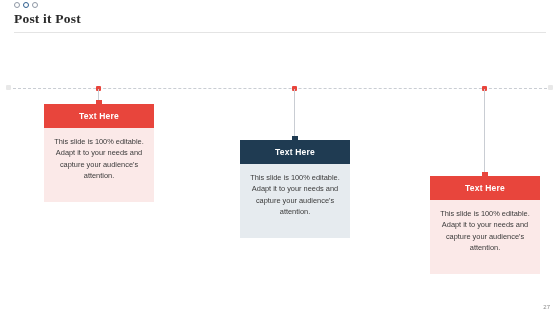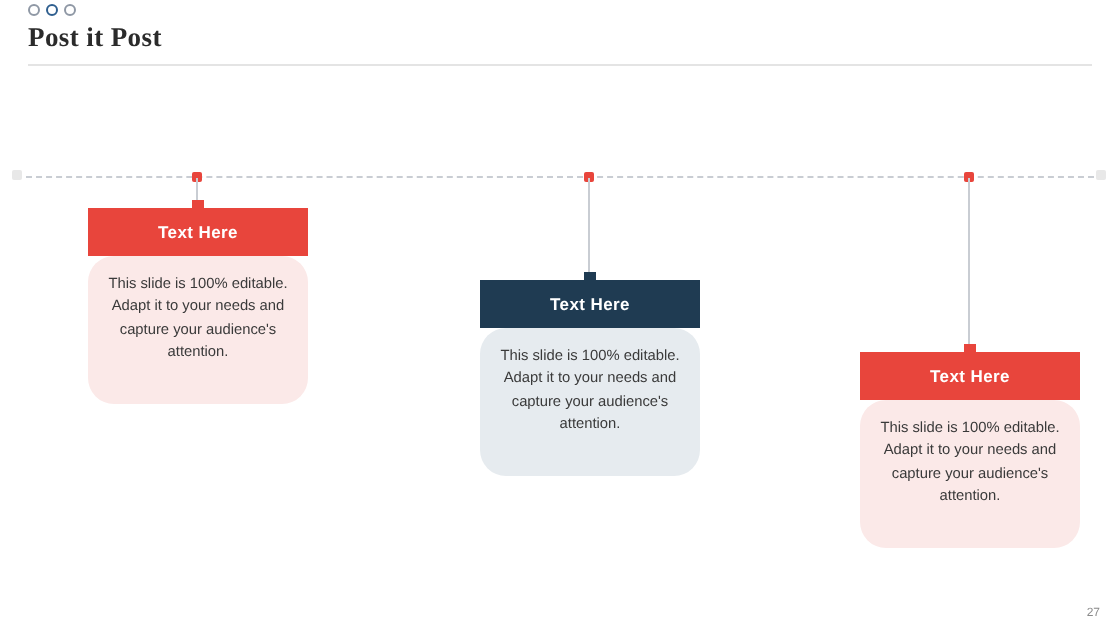--- a/index.html
+++ b/index.html
@@ -108,21 +108,20 @@
     letter-spacing: 0.2px;
   }
   .card-body {
     min-height: 74px;
     padding: 8px 9px 10px 9px;
     box-sizing: border-box;
     font-size: 7.4px;
     line-height: 1.55;
     text-align: center;
     color: #3a3a3a;
-    border-radius: 13px;
   }
 
   .card.red .card-head { background: #e8453c; }
   .card.red .card-body { background: #fbe9e8; }
 
   .card.navy .card-head { background: #1f3b52; }
   .card.navy .card-body { background: #e6ebef; }
 
   
   .card-notch {

